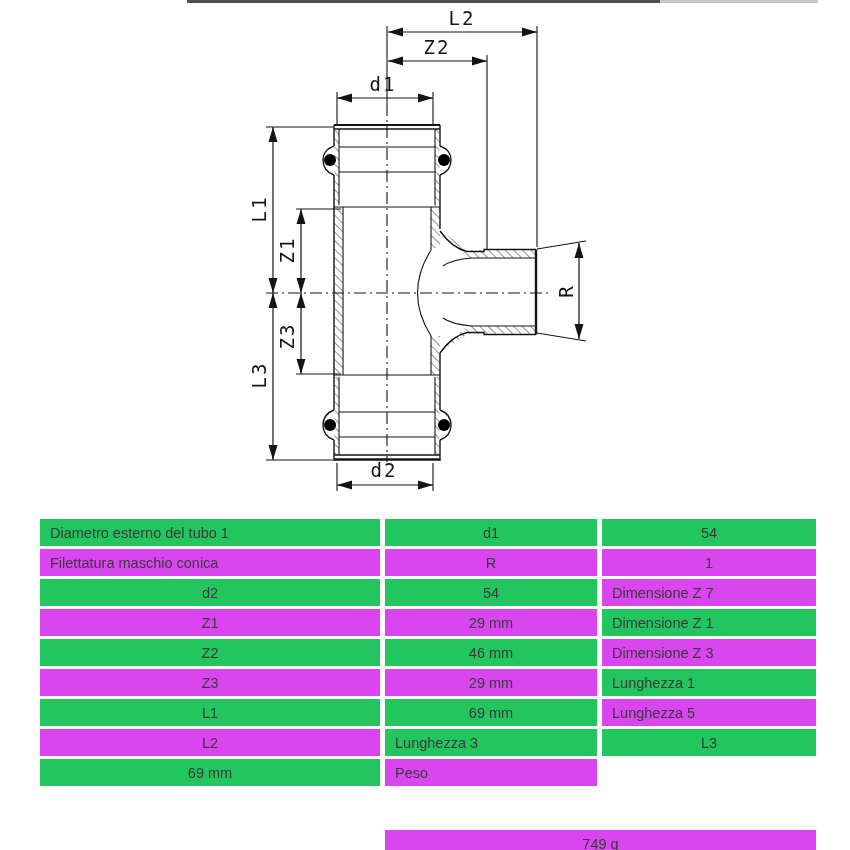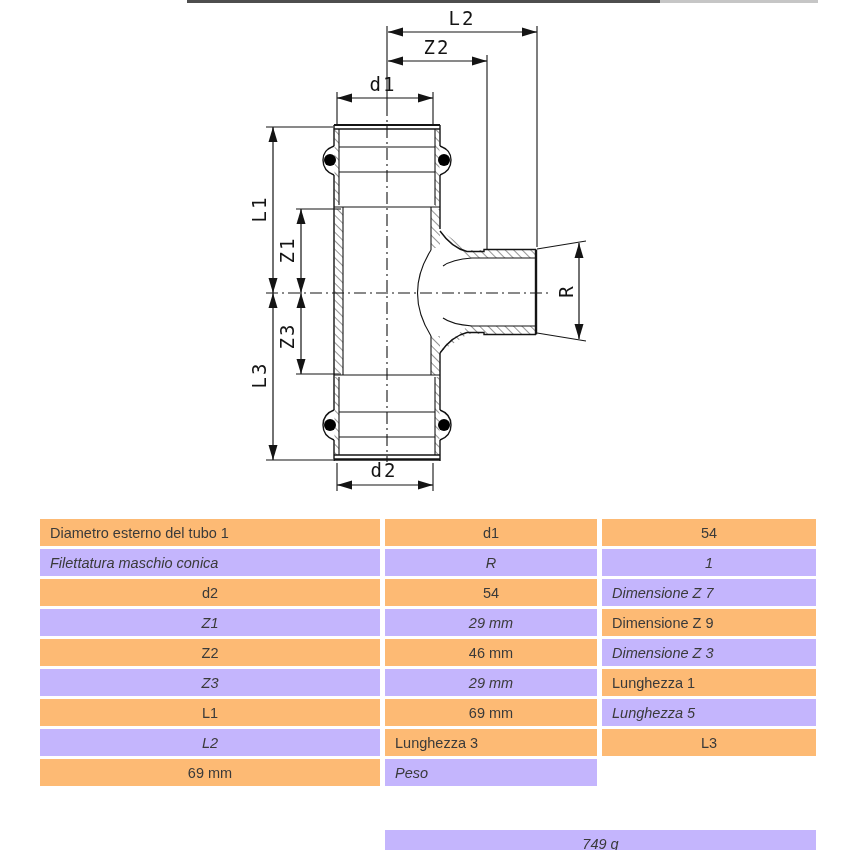--- a/index.html
+++ b/index.html
@@ -25,22 +25,22 @@
     display:grid;grid-template-columns:340px 212px 214px;
     column-gap:5px;row-gap:3px;
   }
   .cell{
     height:27px;display:flex;align-items:center;
     font-size:14.5px;color:#3a3a3a;
   }
   .cell.c1{padding-left:10px;justify-content:flex-start;}
   .cell.c2,.cell.c3{justify-content:center;}
   .cell.span2{grid-column:2/4;justify-content:center;margin-top:41px;}
-  .row-odd{background:#fdba74;}
-  .row-even{background:#c4b5fd;font-style:italic;}
+  .row-odd{background:#22c55e;}
+  .row-even{background:#d946ef;}
 </style>
 </head>
 <body>
 
 <div class="top-line dark"></div>
 <div class="top-line light"></div>
 
 <div class="diagram-wrap">
 <svg width="850" height="512" viewBox="0 0 850 512">
   <defs>
@@ -204,21 +204,21 @@
   <div class="cell c2 row-even">R</div>
   <div class="cell c3 row-even">1</div>
 
   <div class="cell c2 row-odd">d2</div>
   <div class="cell c3 row-odd">54</div>
 
   <div class="cell c1 row-even">Dimensione Z 7</div>
   <div class="cell c2 row-even">Z1</div>
   <div class="cell c3 row-even">29 mm</div>
 
-  <div class="cell c1 row-odd">Dimensione Z 9</div>
+  <div class="cell c1 row-odd">Dimensione Z 1</div>
   <div class="cell c2 row-odd">Z2</div>
   <div class="cell c3 row-odd">46 mm</div>
 
   <div class="cell c1 row-even">Dimensione Z 3</div>
   <div class="cell c2 row-even">Z3</div>
   <div class="cell c3 row-even">29 mm</div>
 
   <div class="cell c1 row-odd">Lunghezza 1</div>
   <div class="cell c2 row-odd">L1</div>
   <div class="cell c3 row-odd">69 mm</div>

